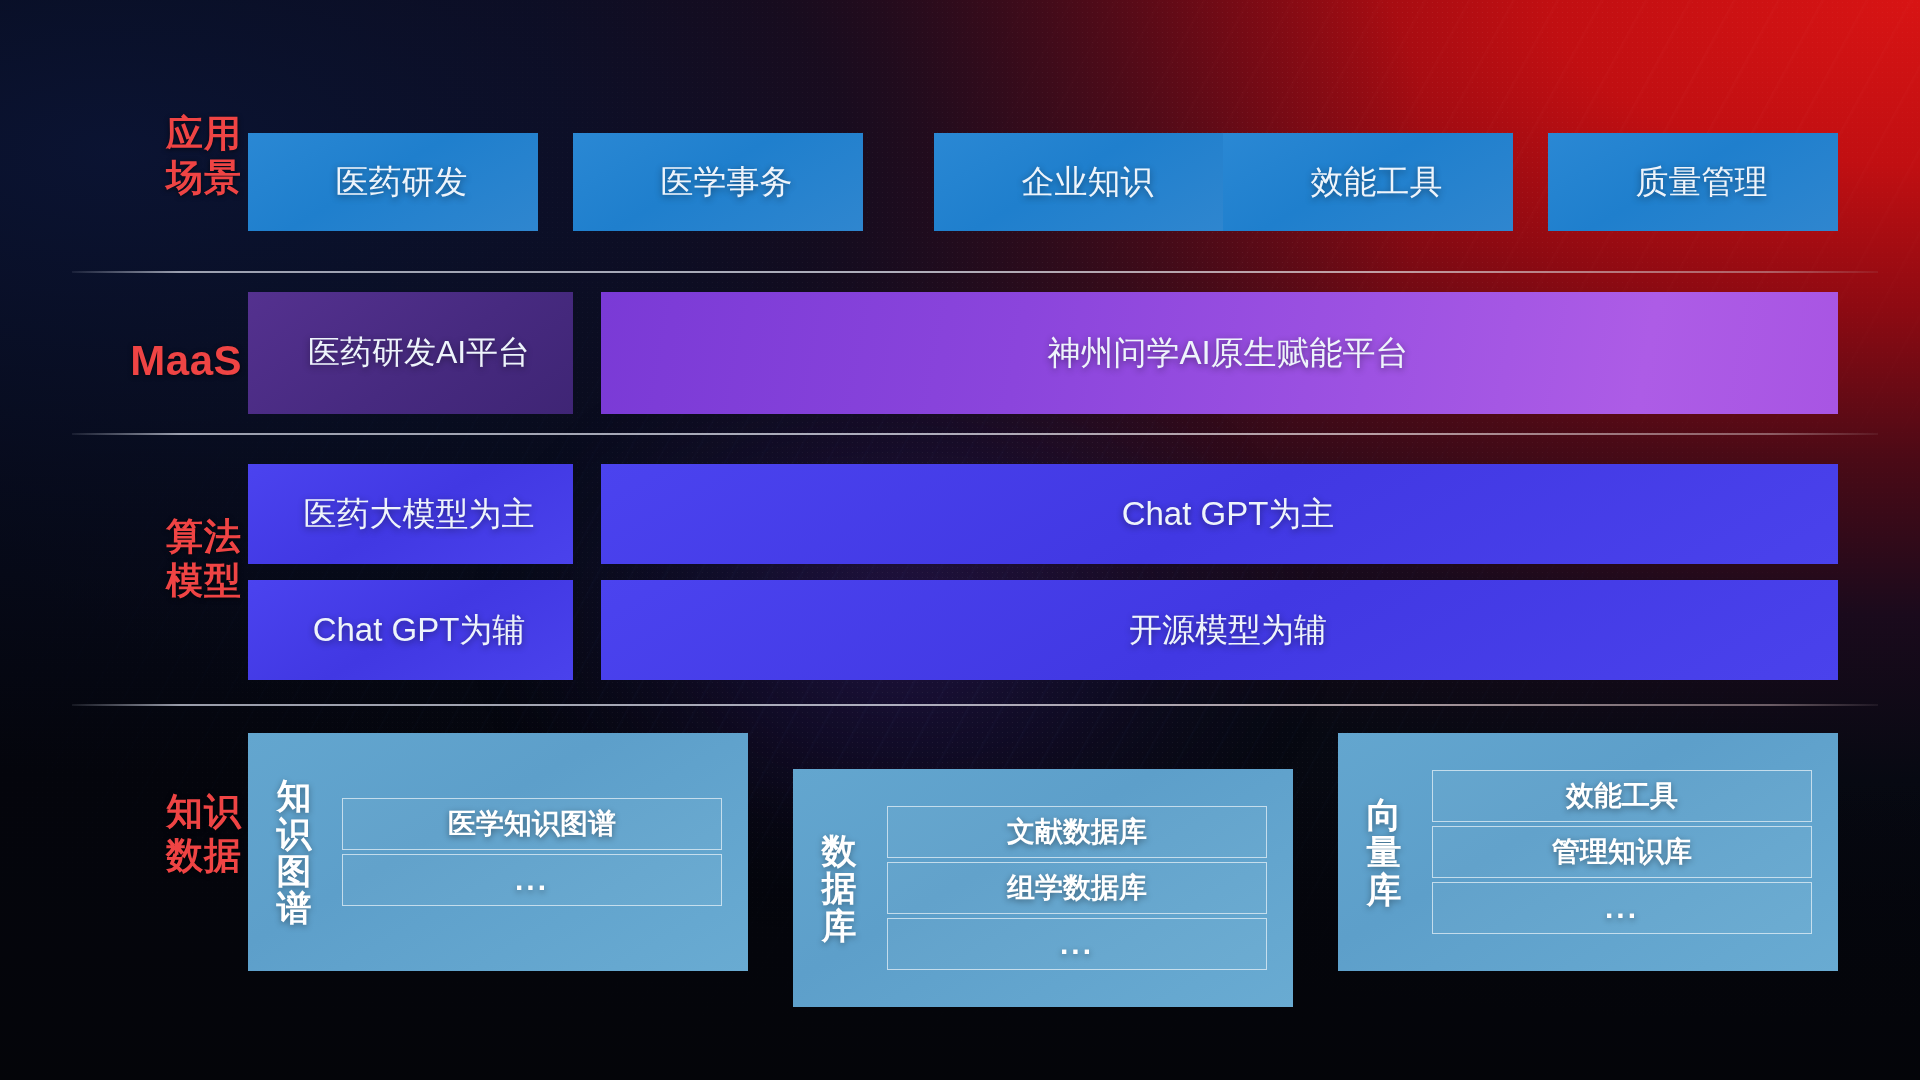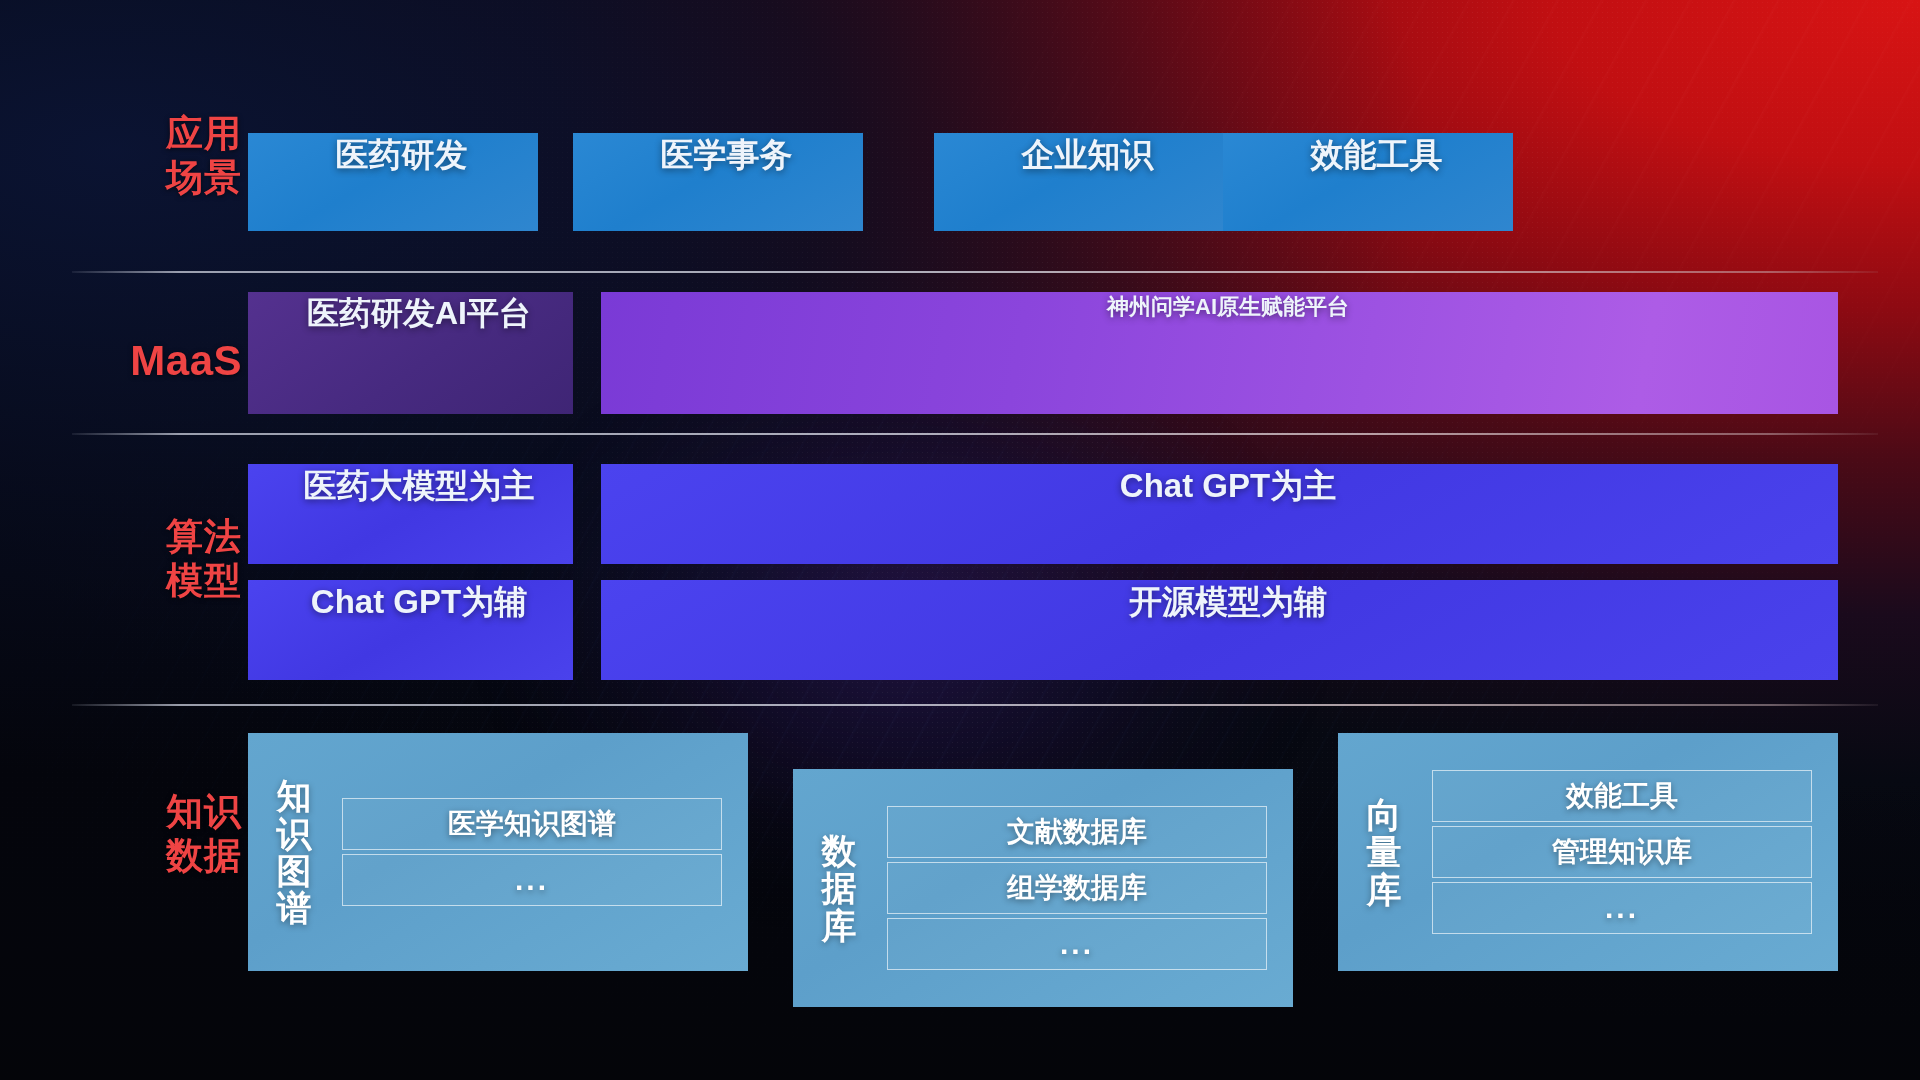--- a/index.html
+++ b/index.html
@@ -64,40 +64,40 @@
   }
   .row-label.cn { font-size:37px; }
   .row-label.en { font-size:42px; letter-spacing:.5px; }
 
   .divider {
     position:absolute; left:72px; width:1806px; height:2px;
     background:linear-gradient(90deg, rgba(168,172,186,.10) 0%, rgba(196,200,214,.78) 6%, rgba(208,210,222,.82) 45%, rgba(214,196,200,.80) 72%, rgba(200,176,180,.50) 94%, rgba(160,140,146,.10) 100%);
   }
 
   .tile {
-    position:absolute; display:flex; justify-content:center;
-    color:#eef4fb; font-weight:700; text-align:center;
+    position:absolute; display:flex; align-items:center; justify-content:center;
+    color:#eef4fb; font-weight:400; text-align:center;
     text-shadow:0 2px 7px rgba(0,0,0,.45);
     overflow:hidden;
     padding-left:17px;
   }
   .tile::after{ 
     content:""; position:absolute; inset:0; pointer-events:none; opacity:.16;
     background-image:radial-gradient(rgba(255,255,255,.5) .6px, transparent .7px);
     background-size:6px 6px;
     mask-image:linear-gradient(130deg, rgba(0,0,0,.9) 0%, transparent 58%);
     -webkit-mask-image:linear-gradient(130deg, rgba(0,0,0,.9) 0%, transparent 58%);
   }
   .tile span{ position:relative; z-index:1; }
 
   .tile-app  { background:linear-gradient(150deg,#2a88d4 0%, #1f7fcd 45%, #2f86cf 100%); font-size:33px; }
   .tile-maas-dark { background:linear-gradient(145deg,#54318f 0%, #472a80 55%, #3f2575 100%); font-size:32px; }
   .tile-maas-wide {
     background:linear-gradient(100deg,#7a3ad6 0%, #8b45dc 34%, #9d52e2 62%, #ad5ce6 84%, #a855e3 100%);
-    font-size:22px;
+    font-size:33px;
   }
   .tile-model { background:linear-gradient(150deg,#4b43ef 0%, #4138e3 50%, #4a42ec 100%); font-size:33px; }
 
   
   .kpanel {
     position:absolute; display:flex; align-items:center;
     background:linear-gradient(150deg,#63a6cf 0%, #5d9fca 40%, #69abd2 100%);
     padding:16px 26px 16px 18px; gap:18px; overflow:hidden;
   }
   .kpanel::after{
@@ -149,20 +149,23 @@
     </div>
   <div class="tile tile-app" style="left:573px;top:133px;width:290px;height:98px;">
       <span>医学事务</span>
     </div>
   <div class="tile tile-app" style="left:934px;top:133px;width:290px;height:98px;">
       <span>企业知识</span>
     </div>
   <div class="tile tile-app" style="left:1223px;top:133px;width:290px;height:98px;">
       <span>效能工具</span>
     </div>
+  <div class="tile tile-app" style="left:1548px;top:133px;width:290px;height:98px;">
+      <span>质量管理</span>
+    </div>
 
   <div class="divider" style="top:271px;"></div>
 
   <div class="row-label en" style="top:336px;">
     <div>MaaS</div>
   </div>
 
   <div class="tile tile-maas-dark" style="left:248px;top:292px;width:325px;height:122px;">
     <span>医药研发AI平台</span>
   </div>

